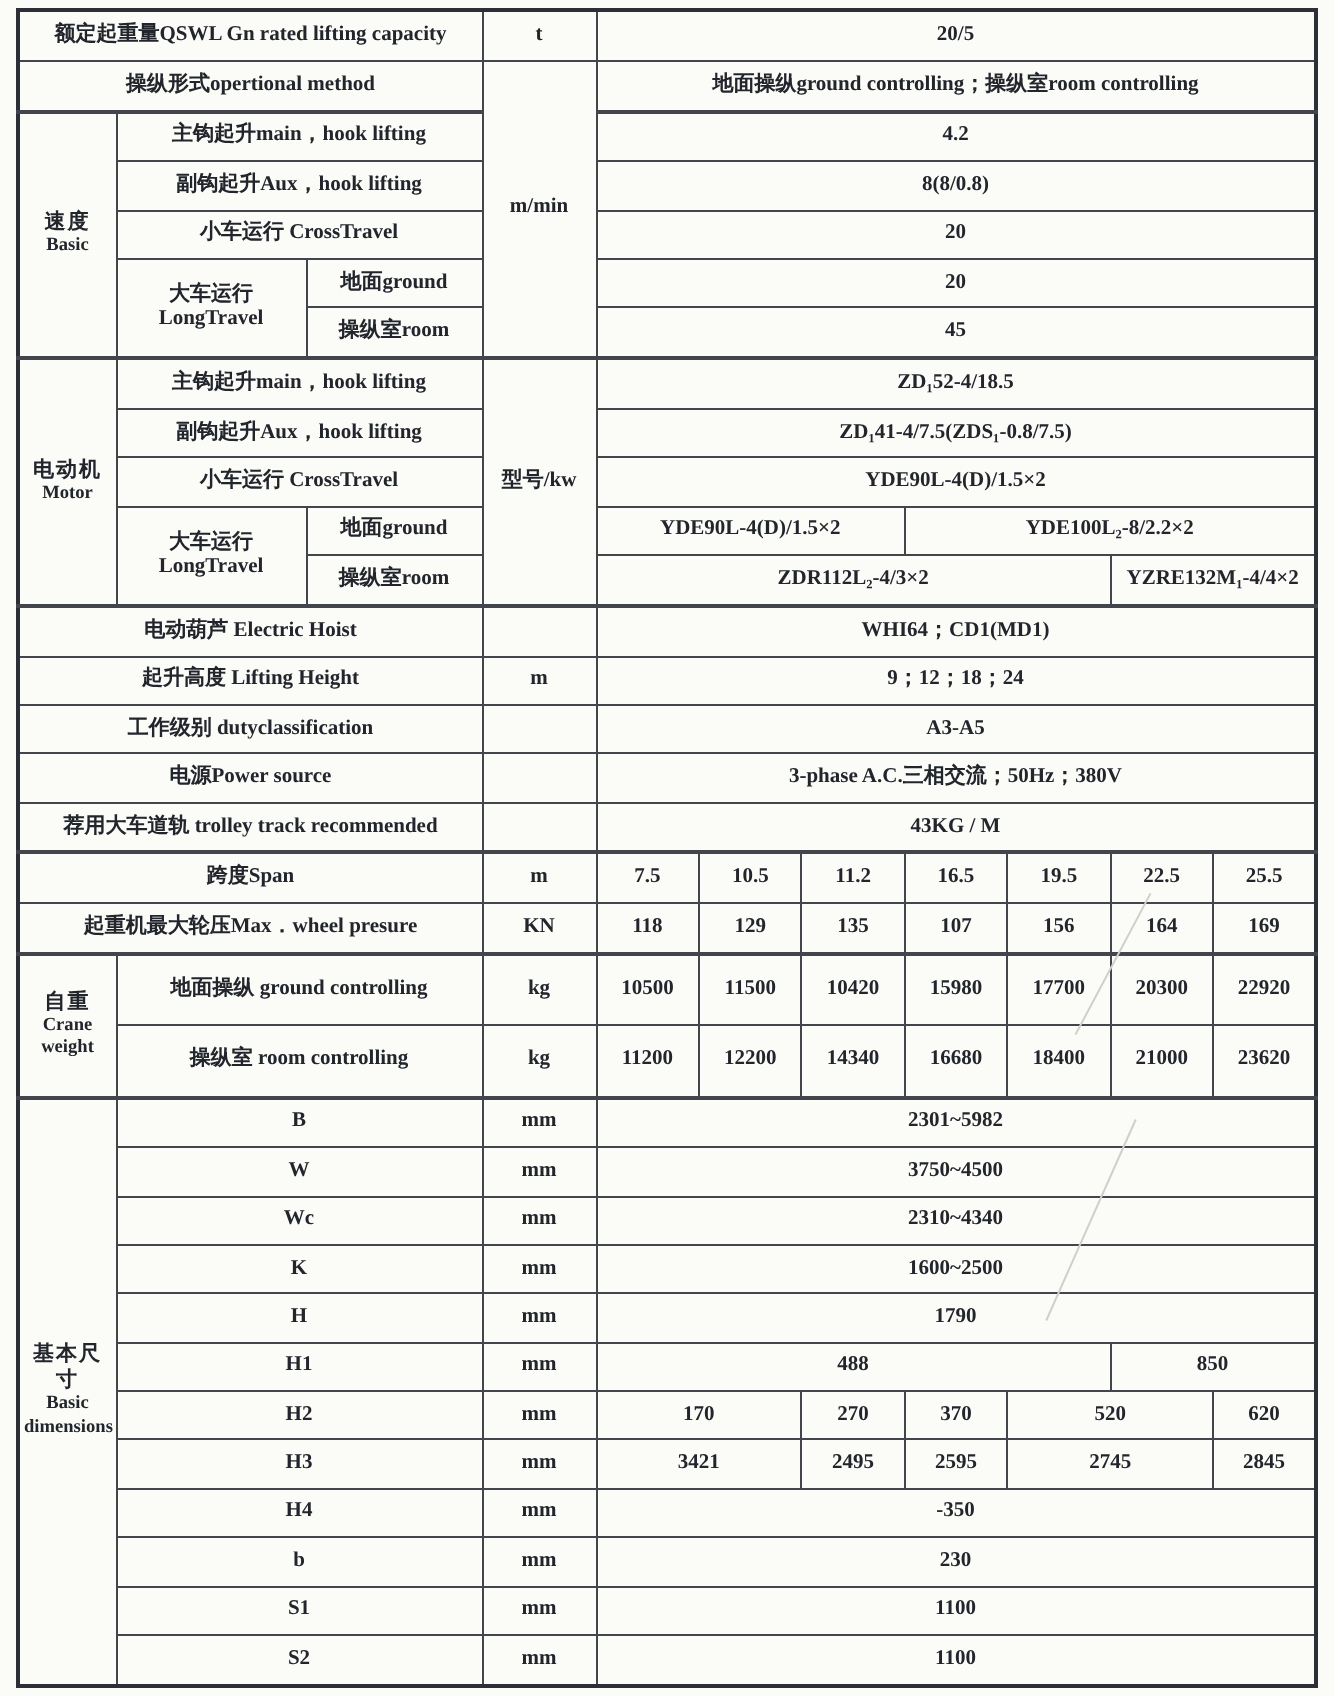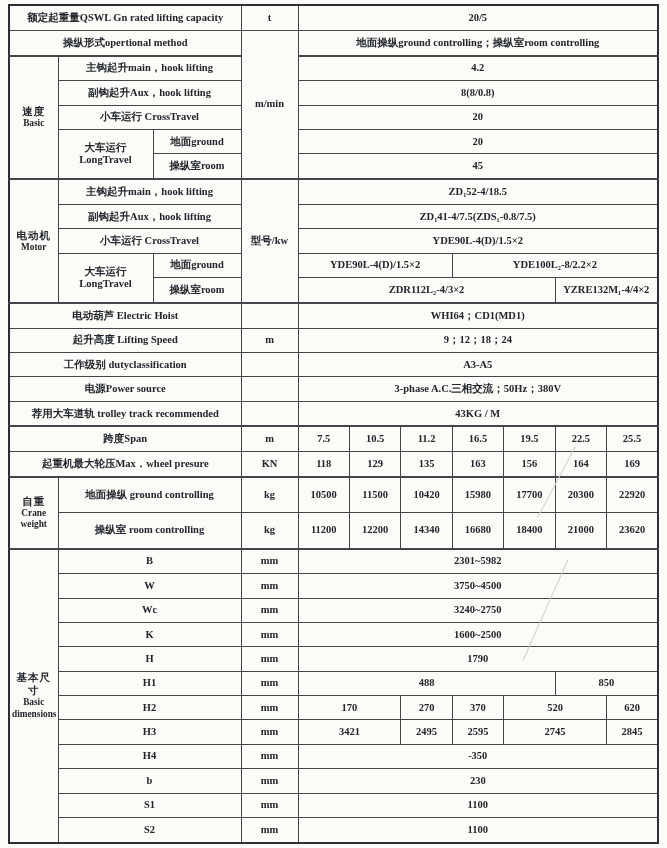--- a/index.html
+++ b/index.html
@@ -125,21 +125,21 @@
       <td class="v" colspan="5">ZDR112L₂-4/3×2</td>
       <td class="v" colspan="2">YZRE132M₁-4/4×2</td>
     </tr>
 
     <tr class="sec">
       <td class="l" colspan="3">电动葫芦 Electric Hoist</td>
       <td class="u"></td>
       <td class="v" colspan="7">WHI64；CD1(MD1)</td>
     </tr>
     <tr>
-      <td class="l" colspan="3">起升高度 Lifting Speed</td>
+      <td class="l" colspan="3">起升高度 Lifting Height</td>
       <td class="u">m</td>
       <td class="v" colspan="7">9；12；18；24</td>
     </tr>
     <tr>
       <td class="l" colspan="3">工作级别 dutyclassification</td>
       <td class="u"></td>
       <td class="v" colspan="7">A3-A5</td>
     </tr>
     <tr>
       <td class="l" colspan="3">电源Power source</td>
@@ -162,21 +162,21 @@
       <td class="v">19.5</td>
       <td class="v">22.5</td>
       <td class="v">25.5</td>
     </tr>
     <tr>
       <td class="l" colspan="3">起重机最大轮压Max．wheel presure</td>
       <td class="u">KN</td>
       <td class="v">118</td>
       <td class="v">129</td>
       <td class="v">135</td>
-      <td class="v">163</td>
+      <td class="v">107</td>
       <td class="v">156</td>
       <td class="v">164</td>
       <td class="v">169</td>
     </tr>
 
     <tr class="sec">
       <td class="g" rowspan="2">
         <div class="zh">自重</div>
         <div>Crane</div>
         <div>weight</div>
@@ -214,21 +214,21 @@
       <td class="v" colspan="7">2301~5982</td>
     </tr>
     <tr>
       <td class="l" colspan="2">W</td>
       <td class="u">mm</td>
       <td class="v" colspan="7">3750~4500</td>
     </tr>
     <tr>
       <td class="l" colspan="2">Wc</td>
       <td class="u">mm</td>
-      <td class="v" colspan="7">3240~2750</td>
+      <td class="v" colspan="7">2310~4340</td>
     </tr>
     <tr>
       <td class="l" colspan="2">K</td>
       <td class="u">mm</td>
       <td class="v" colspan="7">1600~2500</td>
     </tr>
     <tr>
       <td class="l" colspan="2">H</td>
       <td class="u">mm</td>
       <td class="v" colspan="7">1790</td>

